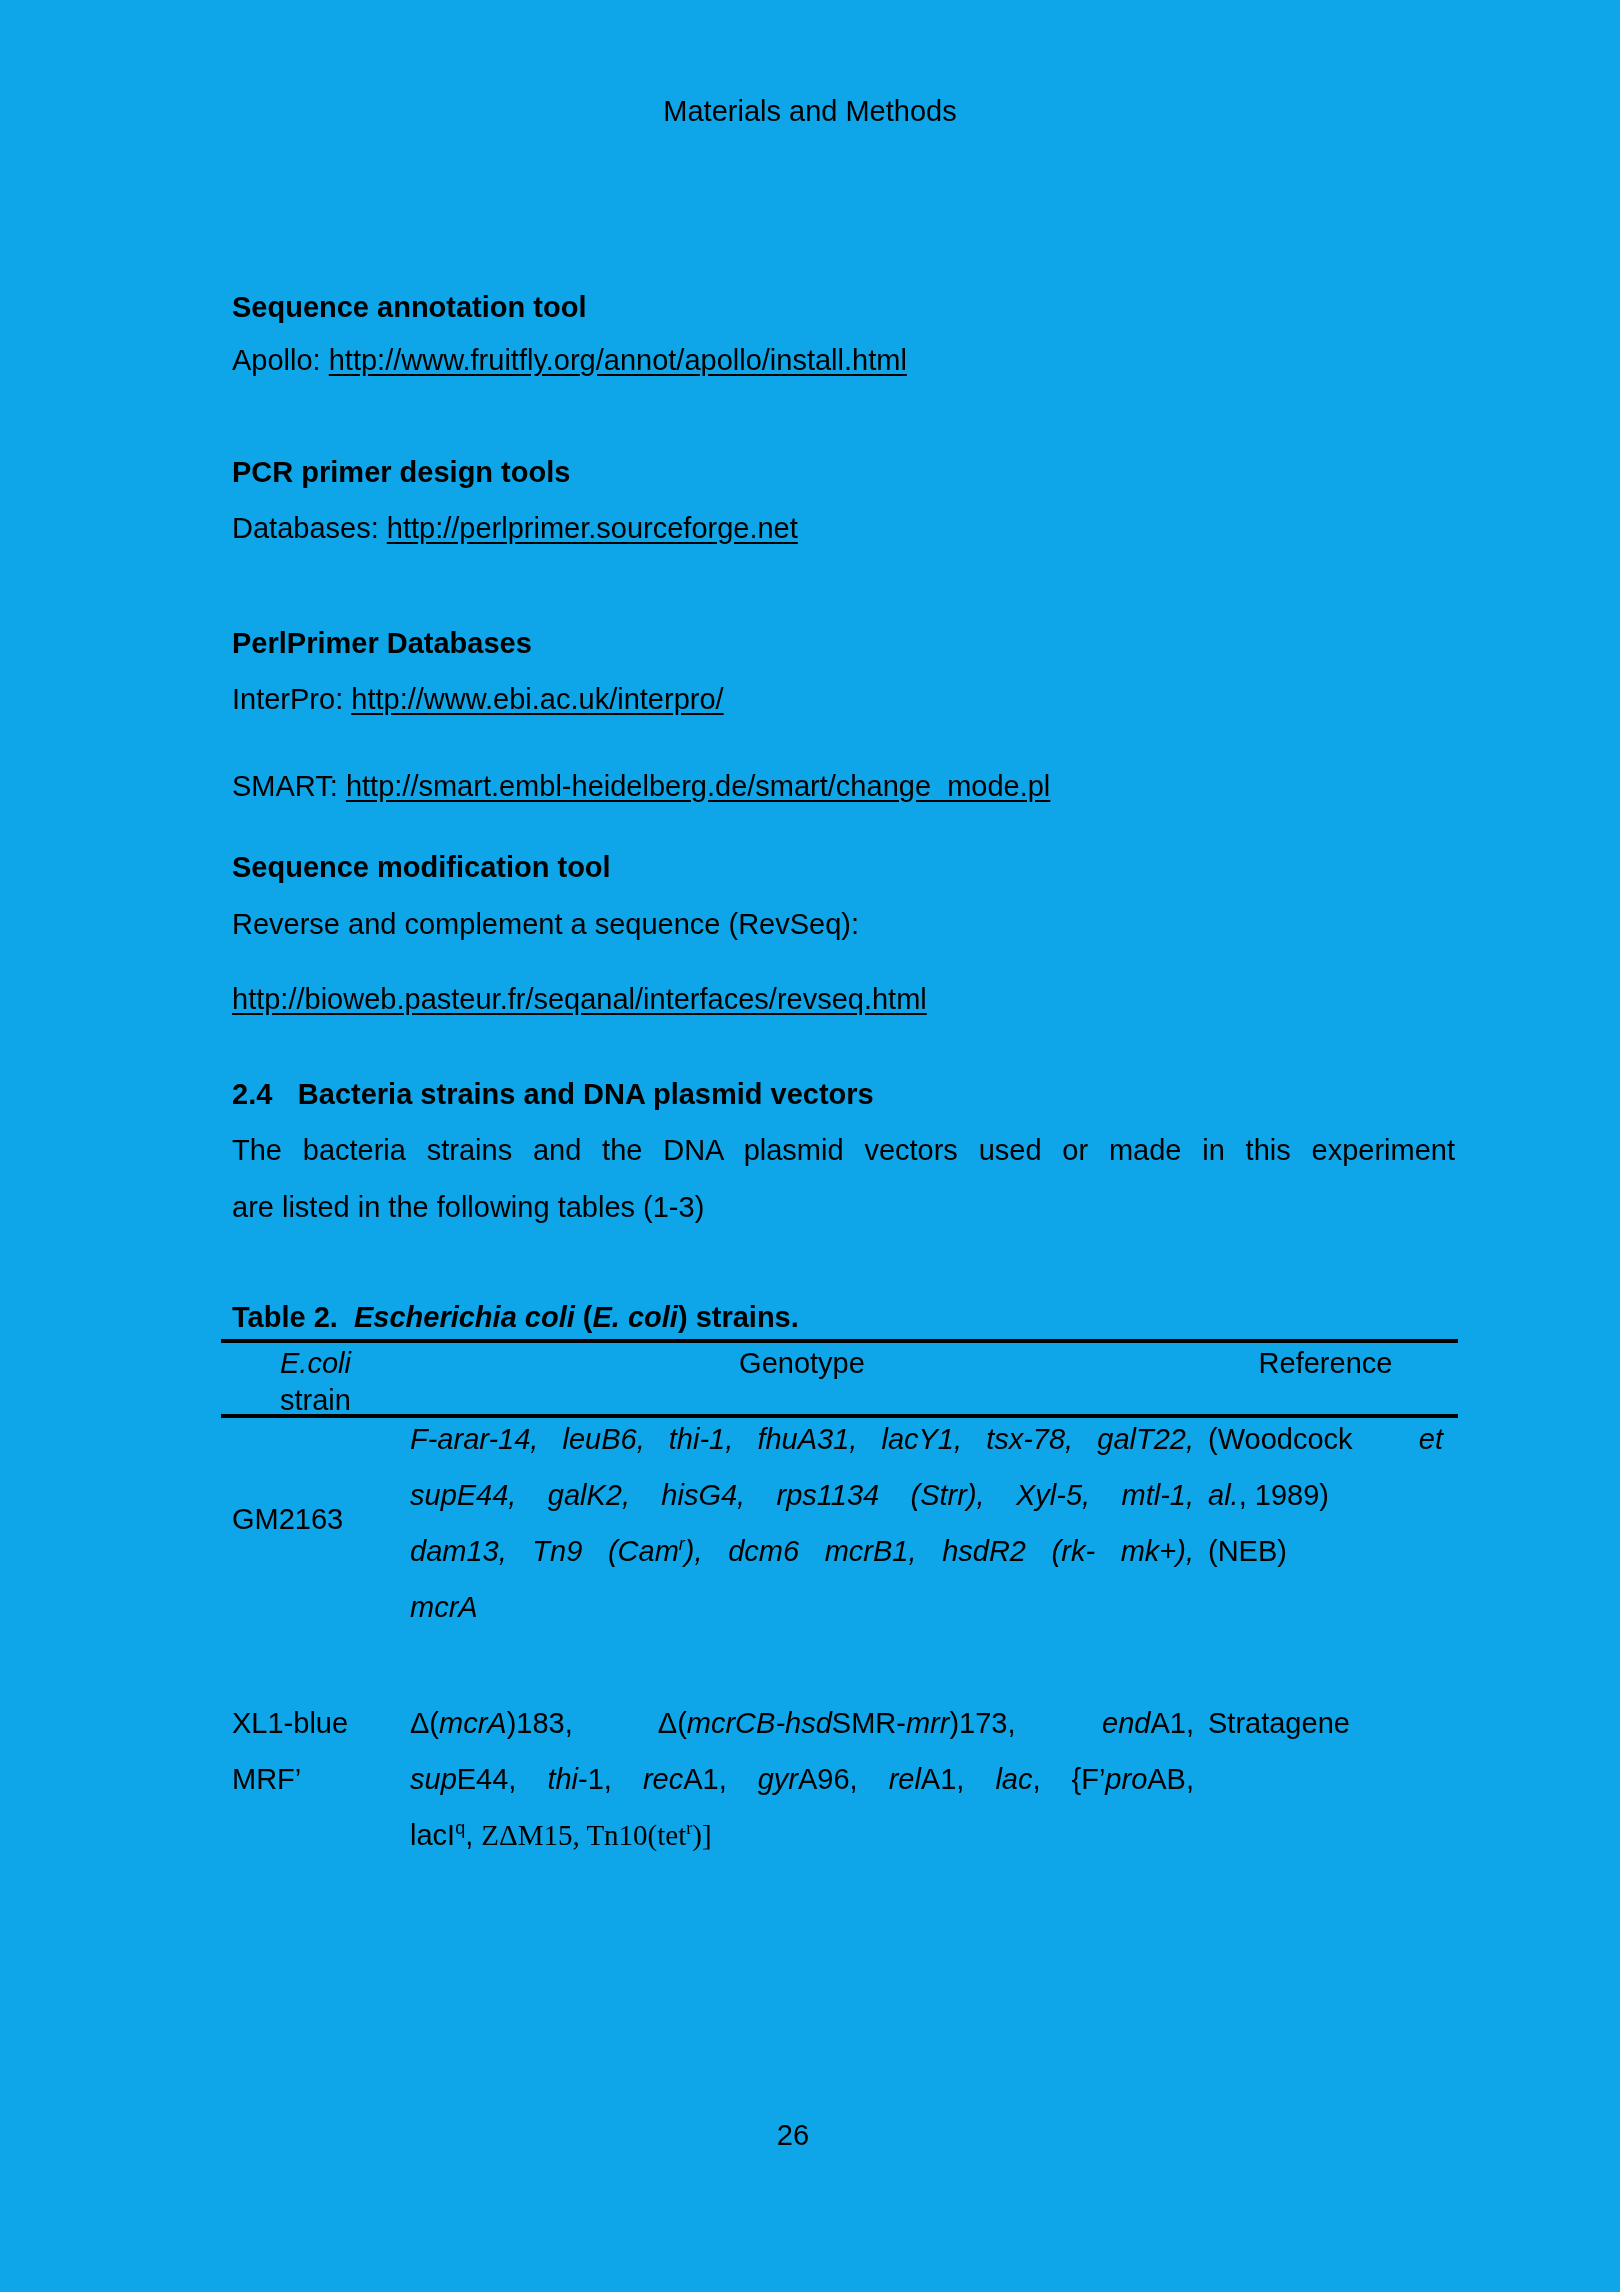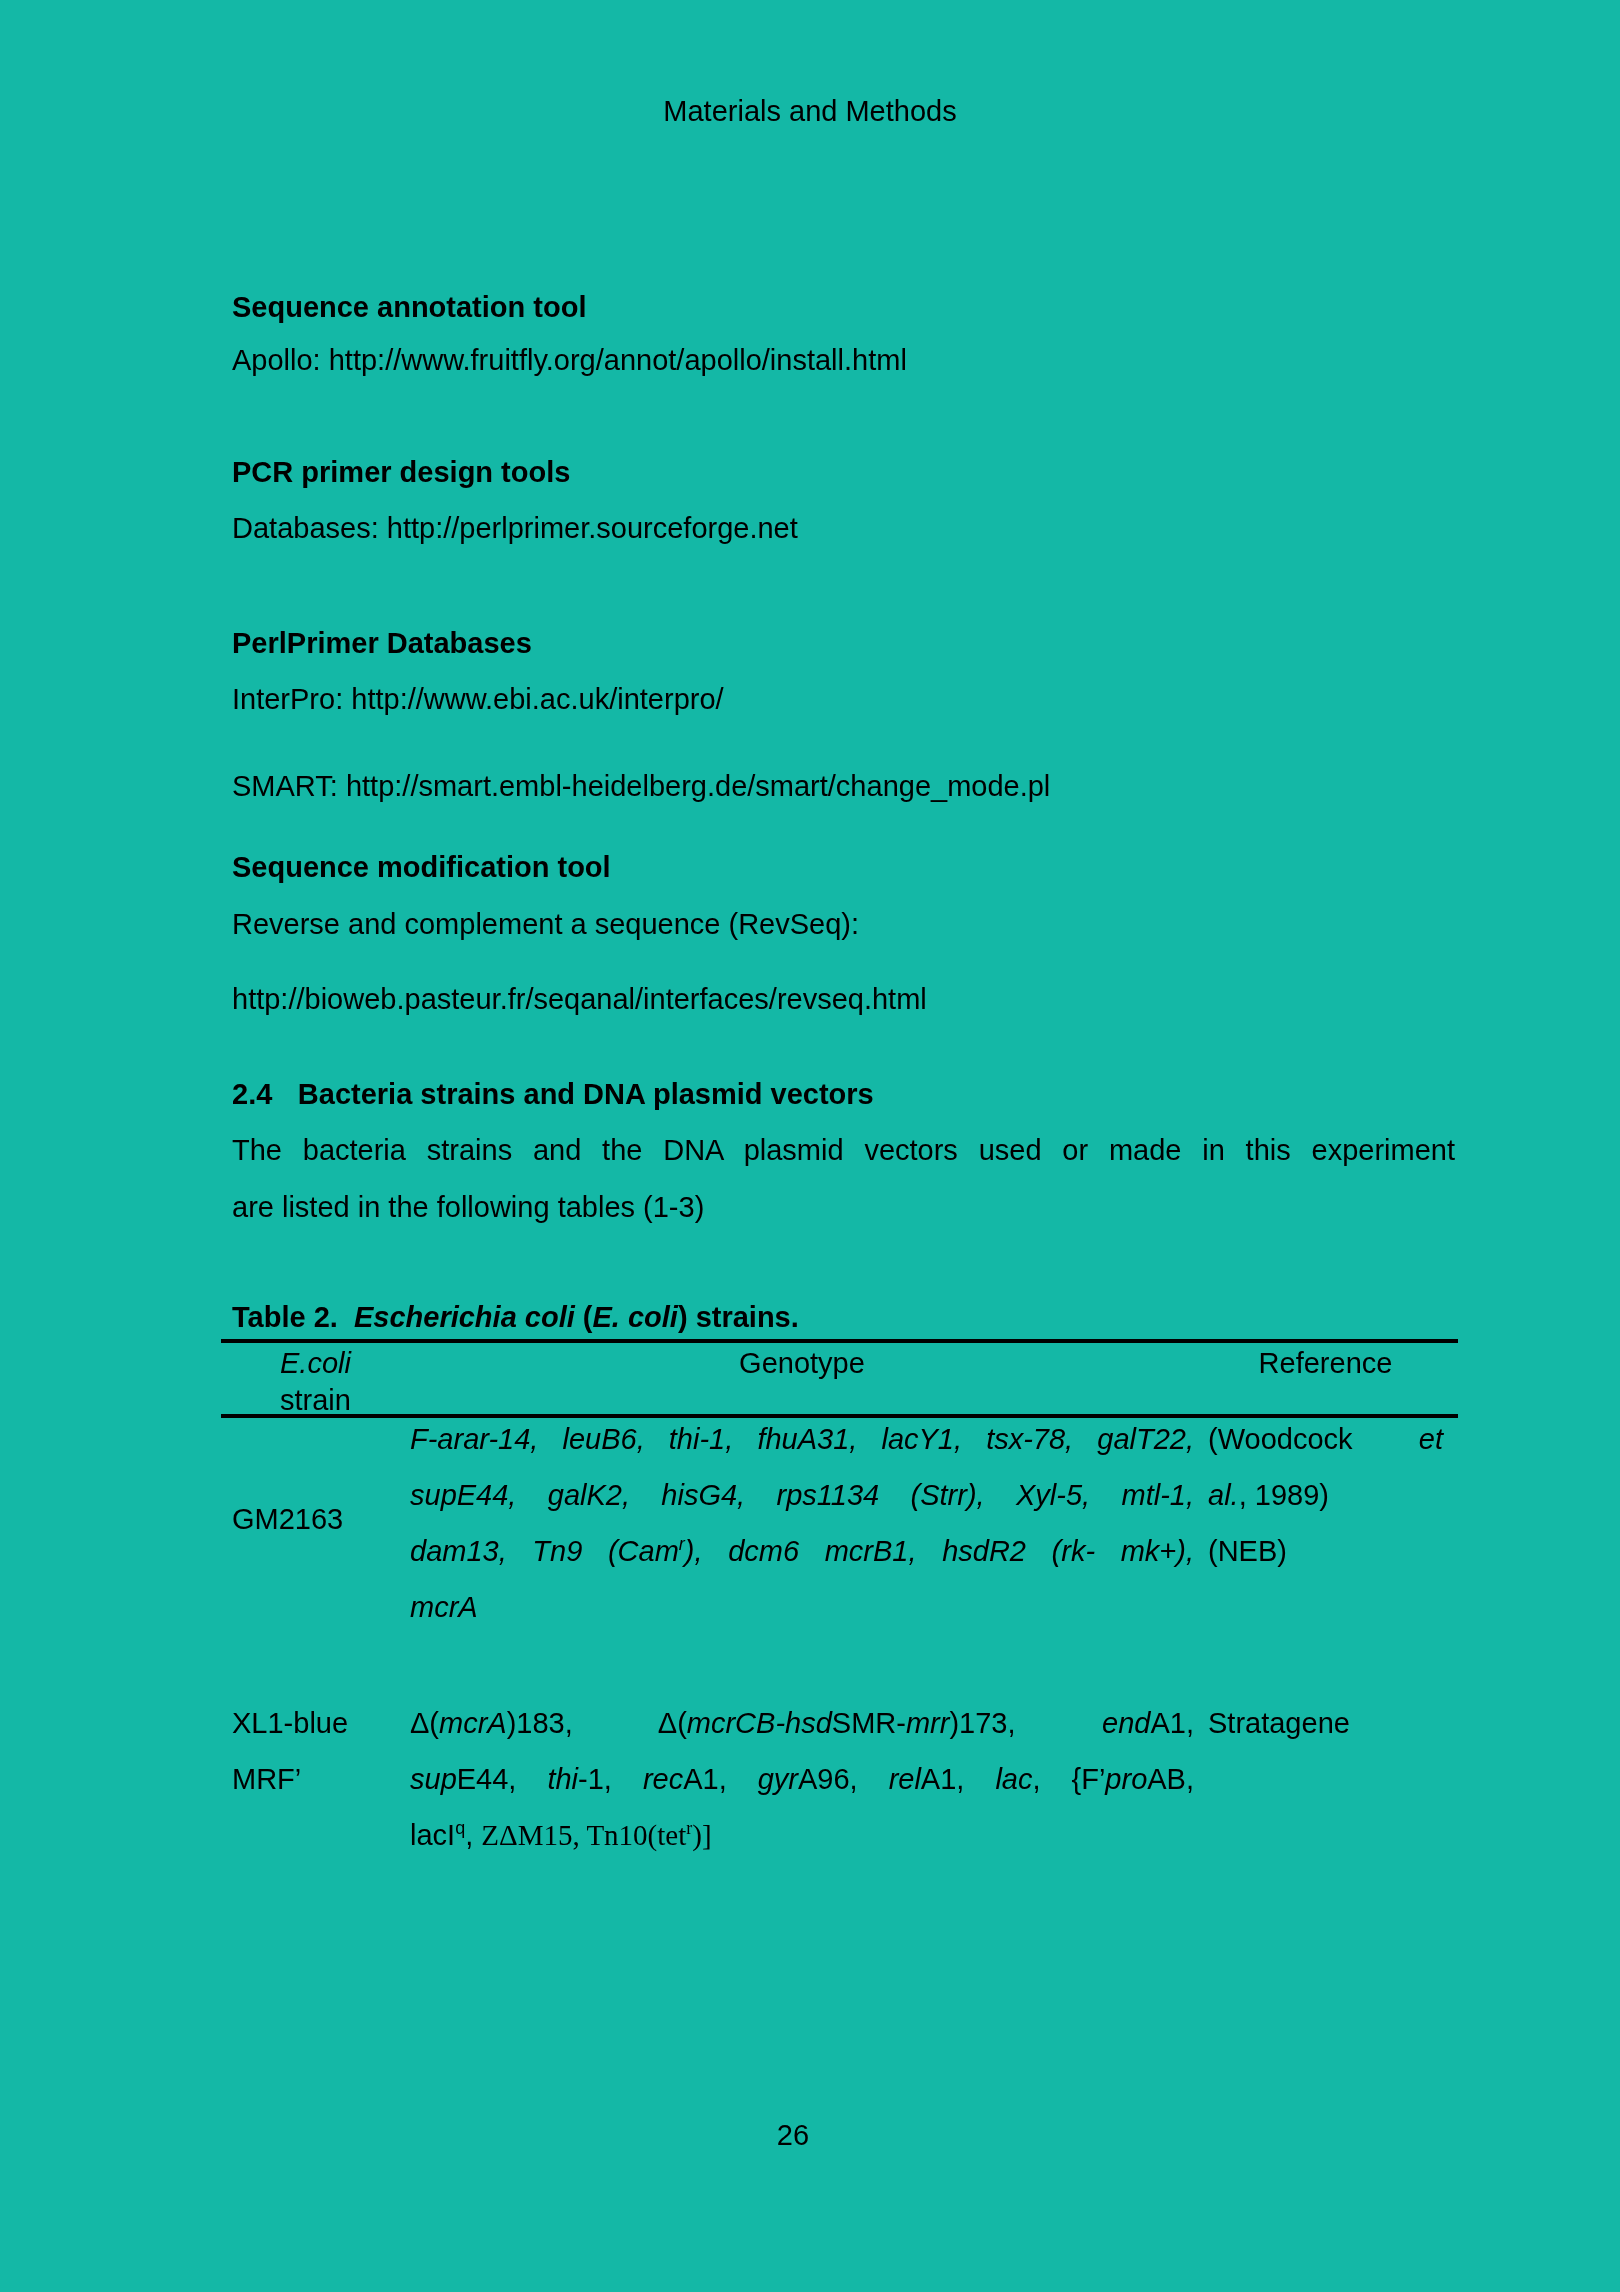--- a/index.html
+++ b/index.html
@@ -1,30 +1,30 @@
 <!DOCTYPE html>
 <html><head>
 <meta charset="utf-8">
 <style>
   html,body { margin:0; padding:0; background:#e8e8e8; }
   .page {
     position:relative;
     width:1620px; height:2293px;
-    background:#14b8a6;
+    background:#0ea5e9;
     font-family:"Liberation Sans","DejaVu Sans",sans-serif;
     font-size:29px;
     color:#000;
     overflow:hidden;
   }
   .abs { position:absolute; }
   .line { line-height:37px; white-space:nowrap; }
   .center { text-align:center; }
   .bold { font-weight:bold; }
   .italic { font-style:italic; }
-  .url { color:#000; text-underline-offset:3.9px; cursor:pointer; }
+  .url { color:#000; text-decoration:underline; text-underline-offset:3.9px; cursor:pointer; }
   .jlast { text-align:justify; text-align-last:justify; white-space:normal; }
   .rule { position:absolute; background:#000; height:3.9px; left:221px; width:1237px; }
   .tcell { position:absolute; }
   .tline { line-height:56px; height:56px; }
   .hline { line-height:37px; height:37px; }
   sup { font-size:0.62em; vertical-align:super; line-height:0; }
   .serif { font-family:"Liberation Serif","DejaVu Serif",serif; }
   .gap-right { display:inline-block; margin-right:25.5px; }
 </style>
 </head>

